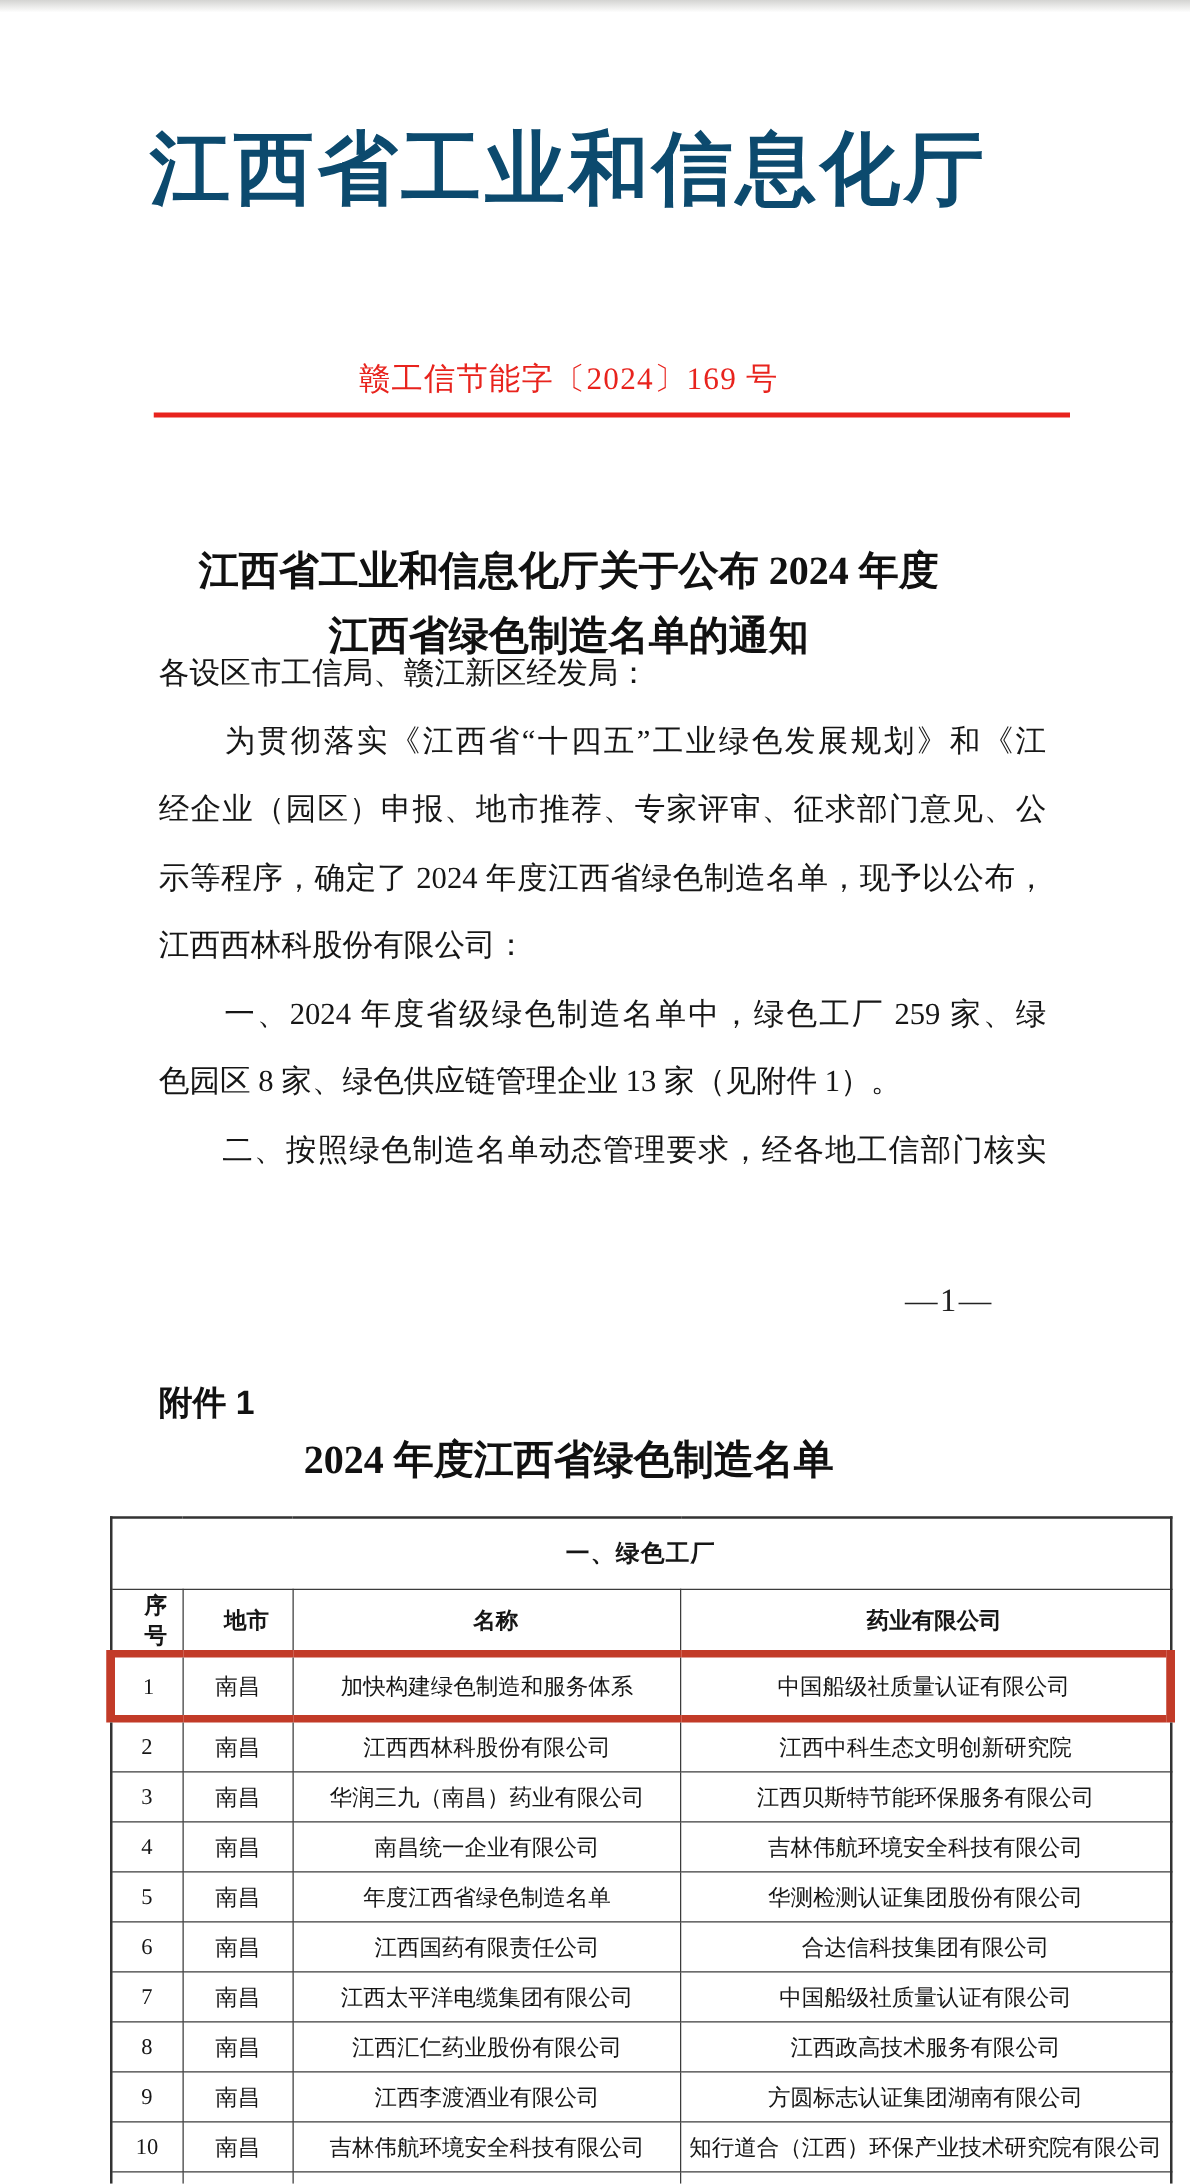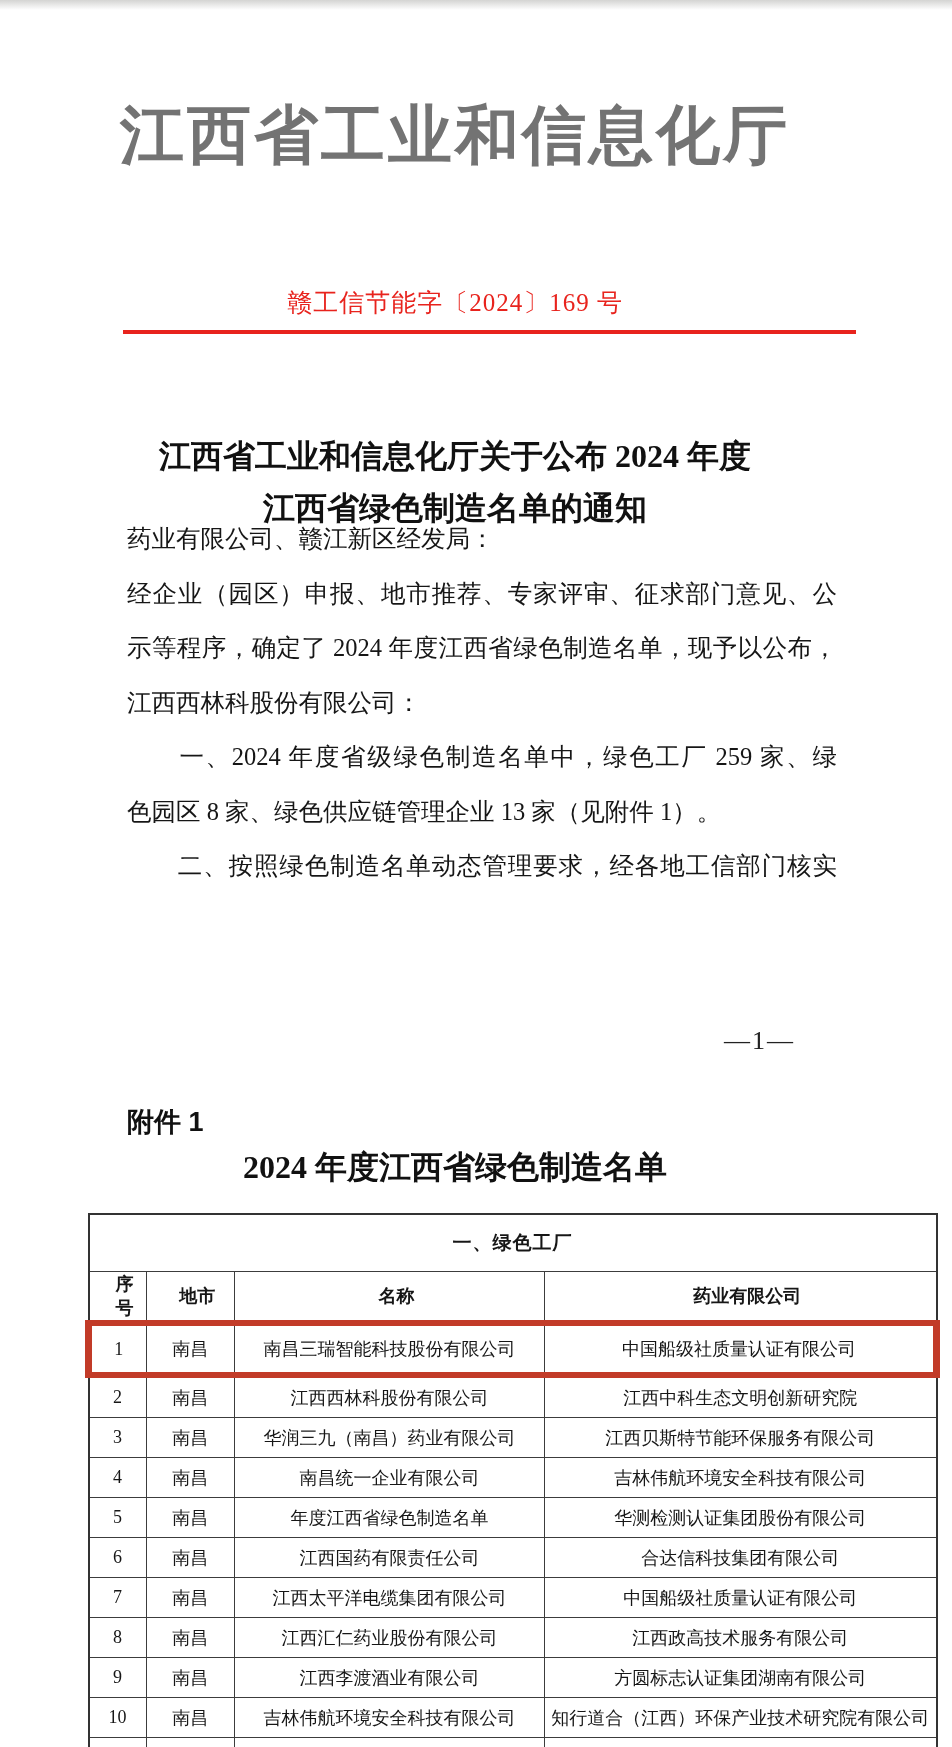--- a/index.html
+++ b/index.html
@@ -12,21 +12,21 @@
     color:#1c1c1c;
   }
   .scan-edge-top{
     position:absolute;top:0;left:0;width:100%;height:10px;
     background:linear-gradient(#d4d4d2,rgba(255,255,255,0));
   }
   .center-band{position:absolute;left:0;width:910px;text-align:center;}
   .org-title{
     top:84px;
     font-size:64px;font-weight:bold;letter-spacing:3px;
-    color:#737373;line-height:104px;white-space:nowrap;
+    color:#0c4a6e;line-height:104px;white-space:nowrap;
   }
   .doc-number{
     top:286px;
     font-size:25px;color:#e8231d;letter-spacing:1px;white-space:nowrap;
   }
   .red-rule{
     position:absolute;left:123px;top:330px;width:733px;height:4px;
     background:#e8231d;
   }
   .notice-title{
@@ -90,21 +90,22 @@
   <div class="center-band doc-number">赣工信节能字〔2024〕169 号</div>
 
   <div class="red-rule"></div>
 
   <div class="center-band notice-title">
     <div>江西省工业和信息化厅关于公布 2024 年度</div>
     <div>江西省绿色制造名单的通知</div>
   </div>
 
   <div class="body-block" id="body-block">
-      <div class="body-line">药业有限公司、赣江新区经发局：</div>
+      <div class="body-line">各设区市工信局、赣江新区经发局：</div>
+      <div class="body-line full">　　为贯彻落实《江西省“十四五”工业绿色发展规划》和《江</div>
       <div class="body-line full">经企业（园区）申报、地市推荐、专家评审、征求部门意见、公</div>
       <div class="body-line full">示等程序，确定了 2024 年度江西省绿色制造名单，现予以公布，</div>
       <div class="body-line">江西西林科股份有限公司：</div>
       <div class="body-line full">　　一、2024 年度省级绿色制造名单中，绿色工厂 259 家、绿</div>
       <div class="body-line">色园区 8 家、绿色供应链管理企业 13 家（见附件 1）。</div>
       <div class="body-line full">　　二、按照绿色制造名单动态管理要求，经各地工信部门核实</div>
     </div>
 
   <div class="page-num">—1—</div>
 
@@ -127,21 +128,21 @@
           <th>序号</th>
           <th>地市</th>
           <th>名称</th>
           <th>药业有限公司</th>
         </tr>
     </thead>
     <tbody id="table-body">
         <tr class="highlight">
           <td>1</td>
           <td>南昌</td>
-          <td>南昌三瑞智能科技股份有限公司</td>
+          <td>加快构建绿色制造和服务体系</td>
           <td>中国船级社质量认证有限公司</td>
         </tr>
         <tr>
           <td>2</td>
           <td>南昌</td>
           <td>江西西林科股份有限公司</td>
           <td>江西中科生态文明创新研究院</td>
         </tr>
         <tr>
           <td>3</td>

